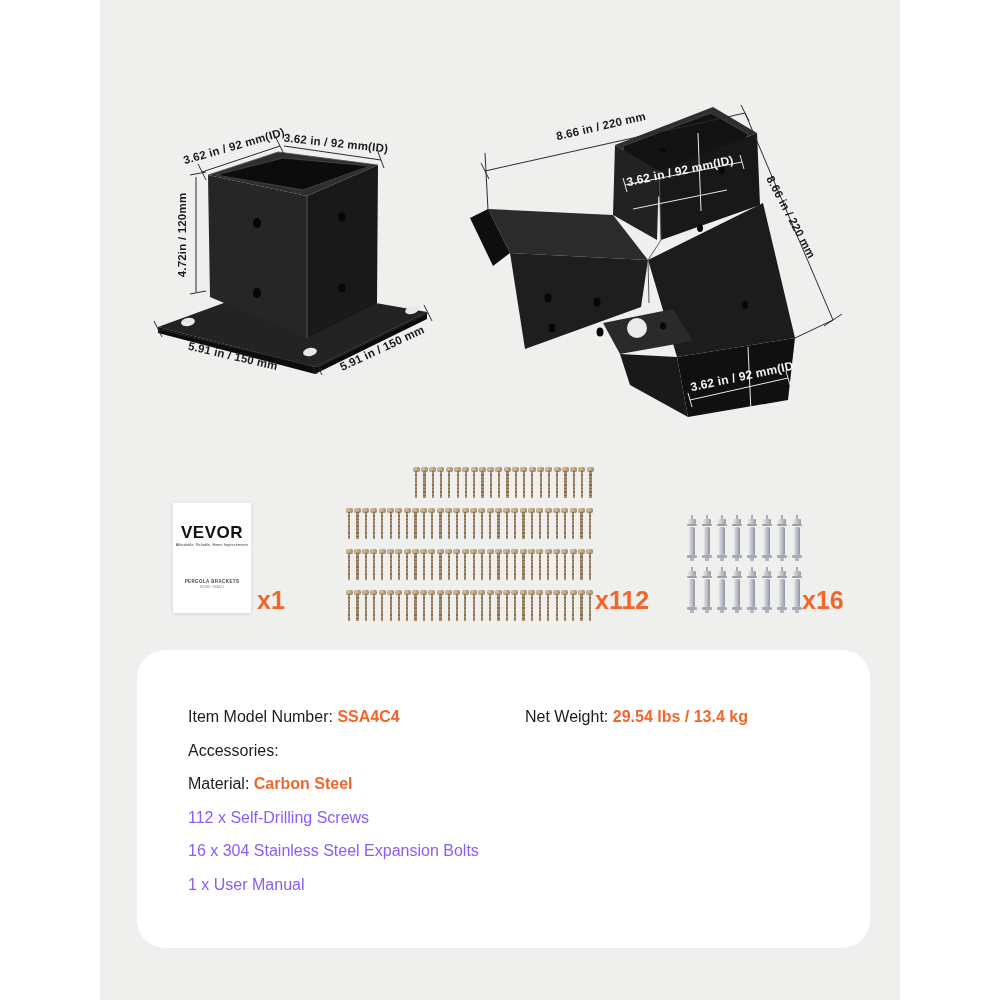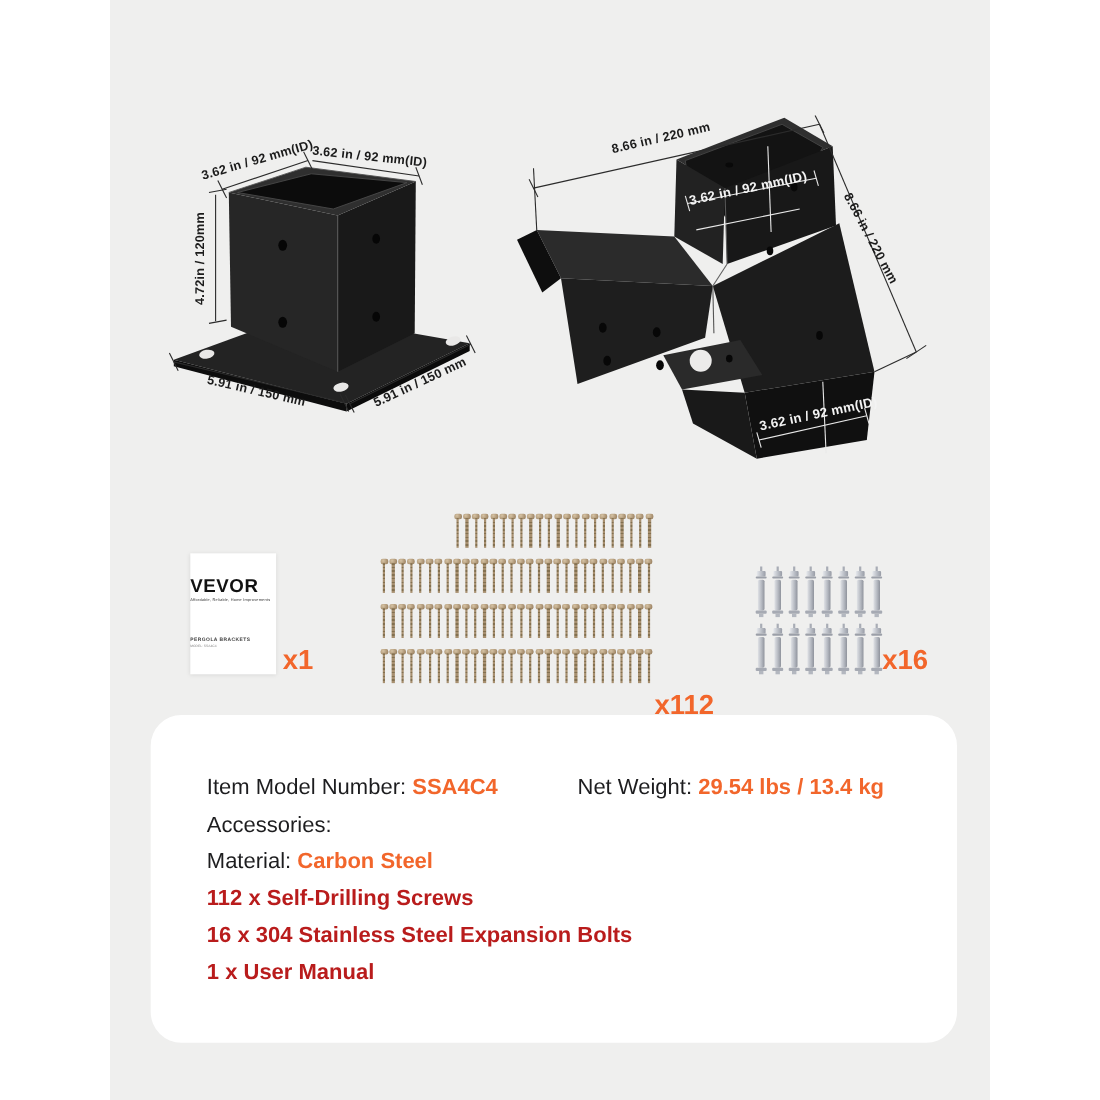--- a/index.html
+++ b/index.html
@@ -10,21 +10,21 @@
   
   .dim-label{position:absolute;white-space:nowrap;font-size:11.5px;font-weight:bold;
              color:#1b1b1b;letter-spacing:.2px;transform-origin:center;}
   .dim-label.white{color:#f3f3f3;font-size:12px;}
 
   
   .prod{position:absolute;}
 
   
   .manual{position:absolute;left:173px;top:503px;width:78px;height:110px;background:#ffffff;
-          box-shadow:0 1px 4px rgba(0,0,0,.10);}
+          box-shadow:0 1px 4px rgba(0,0,0,.10);text-align:center;}
   .manual .brand{margin-top:20px;font-size:17px;font-weight:bold;letter-spacing:.5px;color:#111;}
   .manual .tagline{font-size:3.5px;color:#333;letter-spacing:.2px;margin-top:0px;}
   .manual .doc-title{margin-top:32px;font-size:4.5px;font-weight:bold;color:#444;letter-spacing:.4px;}
   .manual .doc-sub{font-size:3px;color:#888;margin-top:1px;}
 
   .count-label{position:absolute;font-size:25px;font-weight:bold;color:#f2662b;}
 
   .screws{position:absolute;left:345px;top:467px;}
   .screw-row{height:33px;margin-bottom:8px;white-space:nowrap;font-size:0;}
   .screw{display:inline-block;position:relative;width:8.3px;height:33px;}
@@ -41,25 +41,25 @@
        background:linear-gradient(90deg,#e6e8ec,#b9bdc5 55%,#989ca6);}
   .bolt .b-washer{position:absolute;left:1px;top:8.8px;width:10px;height:2.5px;border-radius:1px;background:#9b9fa8;}
   .bolt .b-body{position:absolute;left:2.7px;top:11.5px;width:6.6px;height:28px;border-radius:1.5px;
        background:linear-gradient(90deg,#e0e2e6,#b5b9c1 55%,#8f939c);}
   .bolt .b-base{position:absolute;left:1px;top:39.6px;width:10px;height:3px;border-radius:1px;background:#a6aab3;}
   .bolt .b-tip{position:absolute;left:4px;top:42.6px;width:4px;height:3px;background:#b3b7bf;}
 
   
   .spec-card{position:absolute;left:137px;top:650px;width:733px;height:298px;background:#ffffff;
              border-radius:28px;}
-  .spec-col{position:absolute;top:50px;font-size:20px;line-height:33.5px;color:#1d1d1f;}
+  .spec-col{position:absolute;top:50px;font-size:16px;line-height:33.5px;color:#1d1d1f;}
   .spec-col.left{left:51px;}
   .spec-col.right{left:388px;}
   .spec-col .val{color:#f2662b;font-weight:bold;}
-  .spec-col .acc-line{color:#b91c1c;font-weight:bold;}
+  .spec-col .acc-line{color:#8b5cf6;font-weight:normal;}
 </style>
 </head>
 <body>
 
 <div class="canvas">
 
   <svg class="prod" style="left:50px;top:100px;" width="310" height="300" viewBox="0 0 310 300">
 
     <polygon points="8,227 123,185 277,212 165,267" fill="#232323"></polygon>
     <polygon points="8,227 165,267 165,274 8,233" fill="#0d0d0d"></polygon>
@@ -174,21 +174,21 @@
     <div class="doc-sub">MODEL: SSA4C4</div>
   </div>
   <div class="count-label" style="left:157px;top:586px;text-align:center;">x1</div>
 
   <div class="screws" id="screw-rows" style="left:245px;">
       <div class="screw-row" style="margin-left: 67px;"><i class="screw"></i><i class="screw"></i><i class="screw"></i><i class="screw"></i><i class="screw"></i><i class="screw"></i><i class="screw"></i><i class="screw"></i><i class="screw"></i><i class="screw"></i><i class="screw"></i><i class="screw"></i><i class="screw"></i><i class="screw"></i><i class="screw"></i><i class="screw"></i><i class="screw"></i><i class="screw"></i><i class="screw"></i><i class="screw"></i><i class="screw"></i><i class="screw"></i></div>
       <div class="screw-row"><i class="screw"></i><i class="screw"></i><i class="screw"></i><i class="screw"></i><i class="screw"></i><i class="screw"></i><i class="screw"></i><i class="screw"></i><i class="screw"></i><i class="screw"></i><i class="screw"></i><i class="screw"></i><i class="screw"></i><i class="screw"></i><i class="screw"></i><i class="screw"></i><i class="screw"></i><i class="screw"></i><i class="screw"></i><i class="screw"></i><i class="screw"></i><i class="screw"></i><i class="screw"></i><i class="screw"></i><i class="screw"></i><i class="screw"></i><i class="screw"></i><i class="screw"></i><i class="screw"></i><i class="screw"></i></div>
       <div class="screw-row"><i class="screw"></i><i class="screw"></i><i class="screw"></i><i class="screw"></i><i class="screw"></i><i class="screw"></i><i class="screw"></i><i class="screw"></i><i class="screw"></i><i class="screw"></i><i class="screw"></i><i class="screw"></i><i class="screw"></i><i class="screw"></i><i class="screw"></i><i class="screw"></i><i class="screw"></i><i class="screw"></i><i class="screw"></i><i class="screw"></i><i class="screw"></i><i class="screw"></i><i class="screw"></i><i class="screw"></i><i class="screw"></i><i class="screw"></i><i class="screw"></i><i class="screw"></i><i class="screw"></i><i class="screw"></i></div>
       <div class="screw-row"><i class="screw"></i><i class="screw"></i><i class="screw"></i><i class="screw"></i><i class="screw"></i><i class="screw"></i><i class="screw"></i><i class="screw"></i><i class="screw"></i><i class="screw"></i><i class="screw"></i><i class="screw"></i><i class="screw"></i><i class="screw"></i><i class="screw"></i><i class="screw"></i><i class="screw"></i><i class="screw"></i><i class="screw"></i><i class="screw"></i><i class="screw"></i><i class="screw"></i><i class="screw"></i><i class="screw"></i><i class="screw"></i><i class="screw"></i><i class="screw"></i><i class="screw"></i><i class="screw"></i><i class="screw"></i></div>
     </div>
-  <div class="count-label" style="left:495px;top:586px;margin-top:41px;">x112</div>
+  <div class="count-label" style="left:495px;top:586px;">x112</div>
 
   <div class="bolts" id="bolt-rows" style="left:586px;">
       <div class="bolt-row"><i class="bolt"><span class="b-stud"></span><span class="b-nut"></span><span class="b-washer"></span><span class="b-body"></span><span class="b-base"></span><span class="b-tip"></span></i><i class="bolt"><span class="b-stud"></span><span class="b-nut"></span><span class="b-washer"></span><span class="b-body"></span><span class="b-base"></span><span class="b-tip"></span></i><i class="bolt"><span class="b-stud"></span><span class="b-nut"></span><span class="b-washer"></span><span class="b-body"></span><span class="b-base"></span><span class="b-tip"></span></i><i class="bolt"><span class="b-stud"></span><span class="b-nut"></span><span class="b-washer"></span><span class="b-body"></span><span class="b-base"></span><span class="b-tip"></span></i><i class="bolt"><span class="b-stud"></span><span class="b-nut"></span><span class="b-washer"></span><span class="b-body"></span><span class="b-base"></span><span class="b-tip"></span></i><i class="bolt"><span class="b-stud"></span><span class="b-nut"></span><span class="b-washer"></span><span class="b-body"></span><span class="b-base"></span><span class="b-tip"></span></i><i class="bolt"><span class="b-stud"></span><span class="b-nut"></span><span class="b-washer"></span><span class="b-body"></span><span class="b-base"></span><span class="b-tip"></span></i><i class="bolt"><span class="b-stud"></span><span class="b-nut"></span><span class="b-washer"></span><span class="b-body"></span><span class="b-base"></span><span class="b-tip"></span></i></div>
       <div class="bolt-row"><i class="bolt"><span class="b-stud"></span><span class="b-nut"></span><span class="b-washer"></span><span class="b-body"></span><span class="b-base"></span><span class="b-tip"></span></i><i class="bolt"><span class="b-stud"></span><span class="b-nut"></span><span class="b-washer"></span><span class="b-body"></span><span class="b-base"></span><span class="b-tip"></span></i><i class="bolt"><span class="b-stud"></span><span class="b-nut"></span><span class="b-washer"></span><span class="b-body"></span><span class="b-base"></span><span class="b-tip"></span></i><i class="bolt"><span class="b-stud"></span><span class="b-nut"></span><span class="b-washer"></span><span class="b-body"></span><span class="b-base"></span><span class="b-tip"></span></i><i class="bolt"><span class="b-stud"></span><span class="b-nut"></span><span class="b-washer"></span><span class="b-body"></span><span class="b-base"></span><span class="b-tip"></span></i><i class="bolt"><span class="b-stud"></span><span class="b-nut"></span><span class="b-washer"></span><span class="b-body"></span><span class="b-base"></span><span class="b-tip"></span></i><i class="bolt"><span class="b-stud"></span><span class="b-nut"></span><span class="b-washer"></span><span class="b-body"></span><span class="b-base"></span><span class="b-tip"></span></i><i class="bolt"><span class="b-stud"></span><span class="b-nut"></span><span class="b-washer"></span><span class="b-body"></span><span class="b-base"></span><span class="b-tip"></span></i></div>
     </div>
   <div class="count-label" style="left:702px;top:586px;">x16</div>
 
   <div class="spec-card" style="left:37px;">
     <div class="spec-col left">
       <div>

